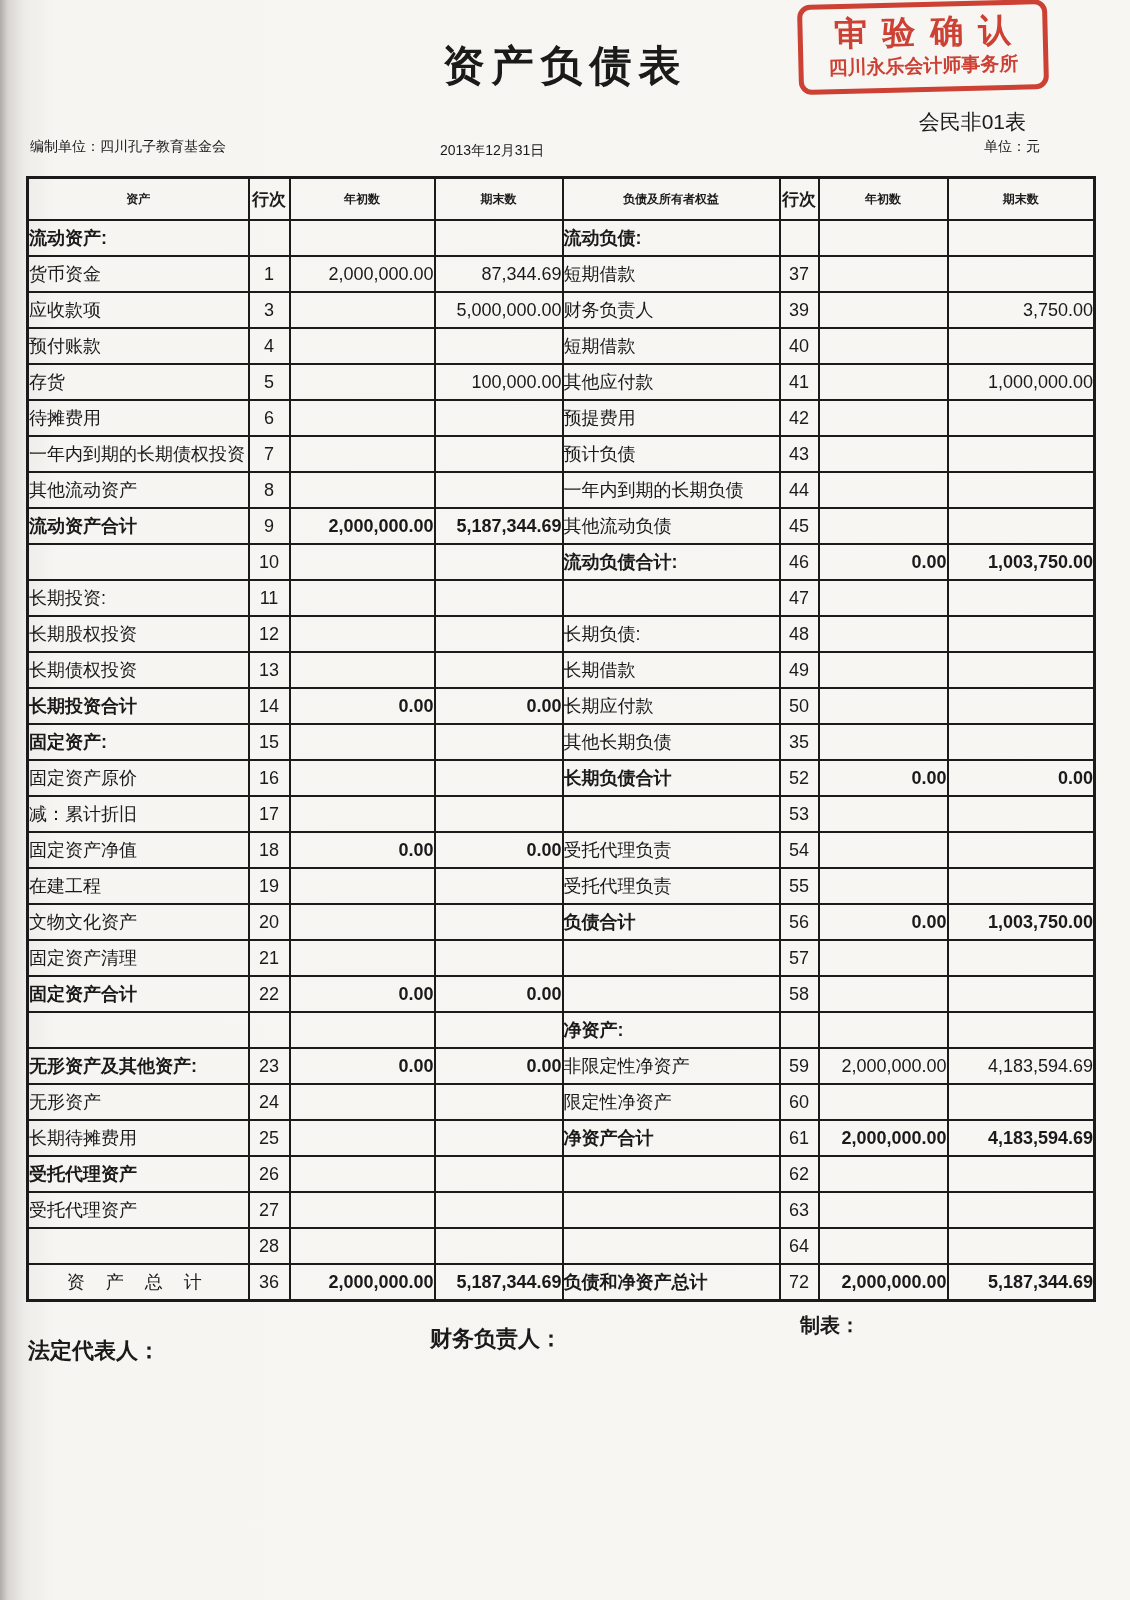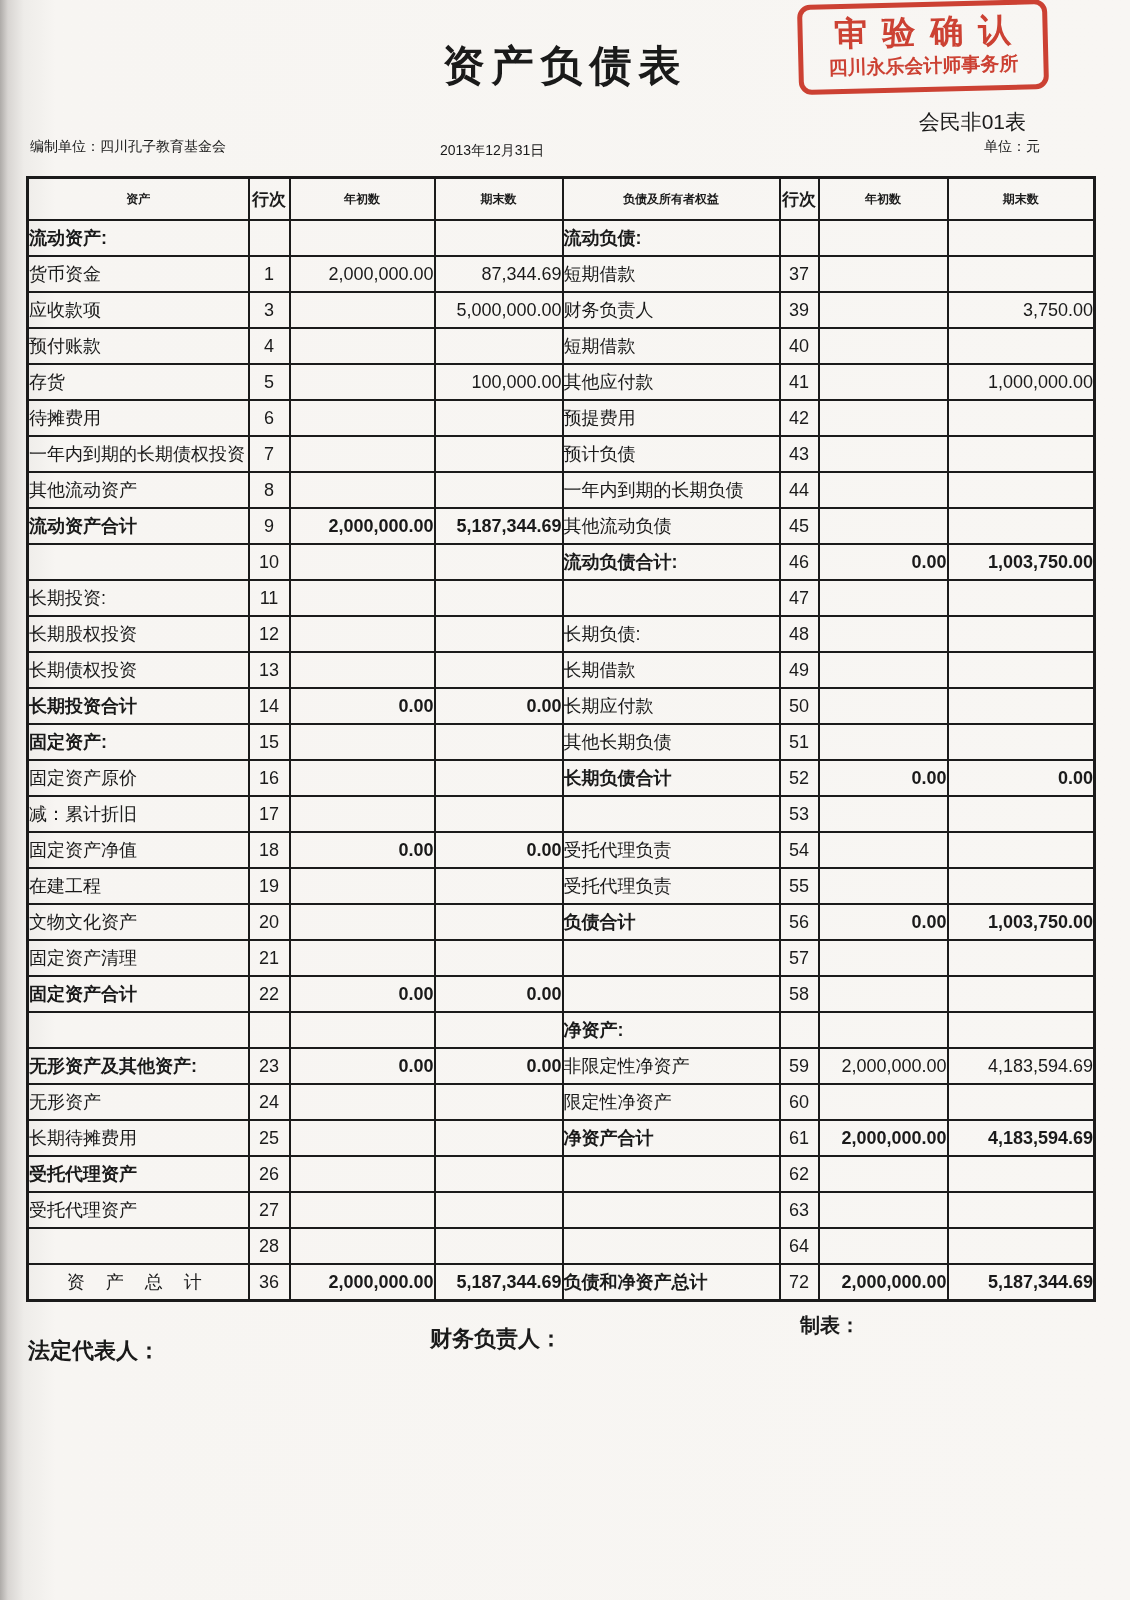--- a/index.html
+++ b/index.html
@@ -247,21 +247,21 @@
           <td class="lineno">50</td>
           <td class="num"></td>
           <td class="num"></td>
         </tr>
         <tr>
           <td class="label c-sec">固定资产:</td>
           <td class="lineno">15</td>
           <td class="num"></td>
           <td class="num"></td>
           <td class="label c-item">其他长期负债</td>
-          <td class="lineno">51</td>
+          <td class="lineno">35</td>
           <td class="num"></td>
           <td class="num"></td>
         </tr>
         <tr>
           <td class="label c-item">固定资产原价</td>
           <td class="lineno">16</td>
           <td class="num"></td>
           <td class="num"></td>
           <td class="label c-total">长期负债合计</td>
           <td class="lineno">52</td>

